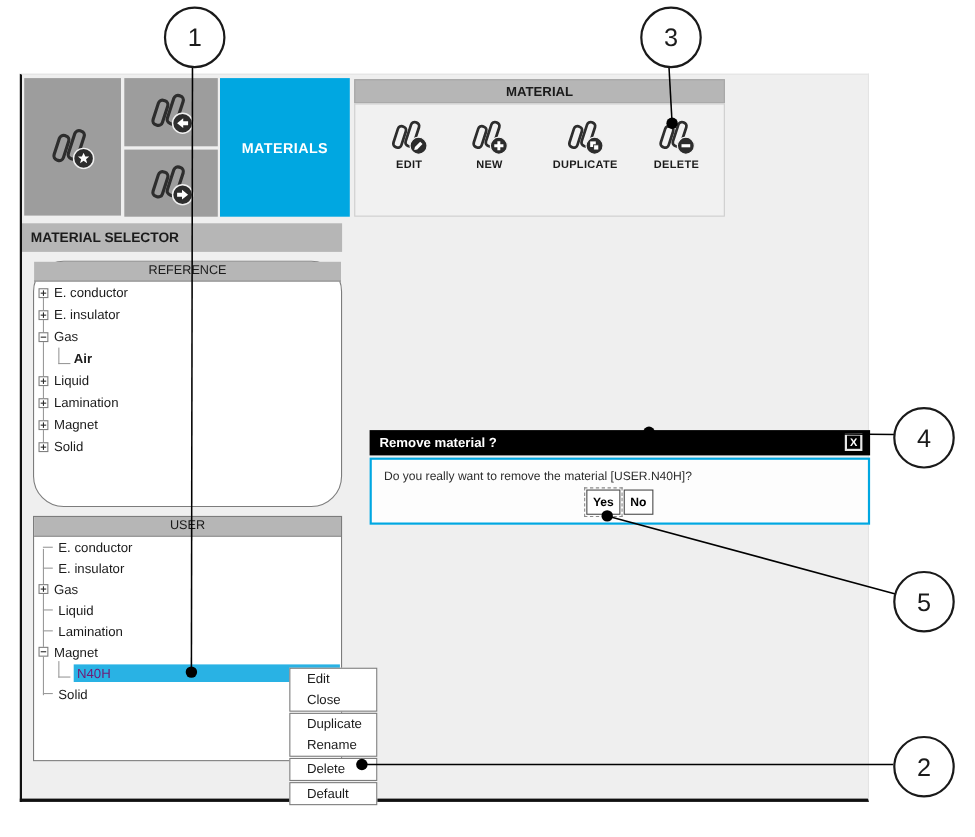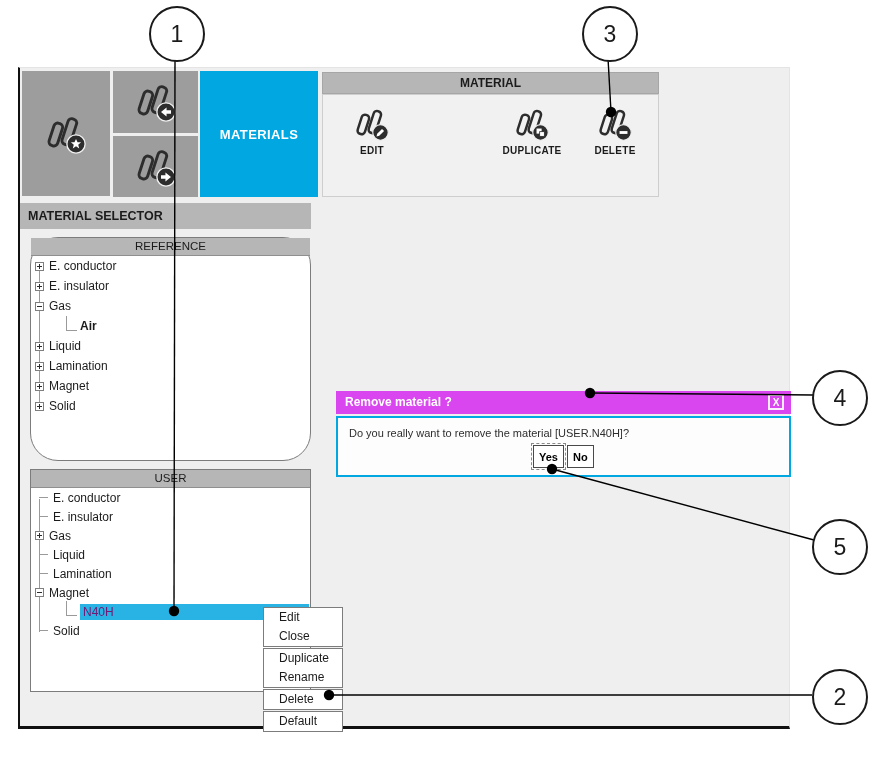--- a/index.html
+++ b/index.html
@@ -36,40 +36,40 @@
   .tree-panel{background:#fff;border:1px solid #7c7c7c;box-sizing:border-box;}
   #ref-panel{left:30px;top:237px;width:281px;height:224px;border-radius:28px;}
   #user-panel{left:30px;top:469px;width:281px;height:223px;}
   .tree-header{height:17px;background:#b6b6b6;border-bottom:1px solid #8f8f8f;
        text-align:center;font-size:11.5px;line-height:17px;}
   .tree-body{position:relative;padding-top:0;}
   .tree-vline{position:absolute;left:8px;width:0;border-left:1px solid #9a9a9a;}
   .tree-row{position:relative;display:flex;align-items:center;padding-left:4px;font-size:12px;}
   #ref-panel .tree-row{height:20px;}
   #user-panel .tree-row{height:19px;}
-  .tree-row.child{padding-left:22px;margin-left:13px;}
+  .tree-row.child{padding-left:22px;}
   .expand-box{position:relative;width:9px;height:9px;background:#fff;border:1px solid #7f7f7f;
        box-sizing:border-box;margin-right:5px;flex:none;cursor:pointer;}
   .expand-box .hbar{position:absolute;left:1px;top:3px;width:5px;height:1px;background:#2c2c2c;}
   .expand-box .vbar{position:absolute;left:3px;top:1px;width:1px;height:5px;background:#2c2c2c;}
   .tick{width:9px;border-top:1px solid #9a9a9a;margin:0 5px 0 4px;flex:none;}
   .l-conn{width:10px;height:14px;border-left:1px solid #9a9a9a;border-bottom:1px solid #9a9a9a;
        margin:-6px 3px 0 0;flex:none;}
   .tree-label{white-space:nowrap;cursor:pointer;}
   .tree-row.bold .tree-label{font-weight:bold;}
   .tree-row.selected .tree-label{flex:1;background:#29b2e4;color:#701a75;padding:1px 3px;margin-right:1px;}
 
   
   #context-menu{left:263px;top:607px;width:80px;z-index:45;}
   .menu-group{border:1px solid #7c7c7c;background:#fff;margin-bottom:1px;}
   .menu-item{height:19px;line-height:19px;padding-left:15px;font-size:12px;cursor:pointer;white-space:nowrap;}
 
   
   #dialog{left:336px;top:391px;width:455px;z-index:40;}
-  #dialog-titlebar{position:relative;height:23px;background:#d946ef;}
+  #dialog-titlebar{position:relative;height:23px;background:#000000;}
   #dialog-title{color:#fff;font-weight:bold;font-size:12px;line-height:23px;padding-left:9px;}
   #dialog-close{position:absolute;right:7px;top:3px;width:16px;height:16px;box-sizing:border-box;
        border:2px solid rgba(255,255,255,.9);color:#fff;font-weight:bold;font-size:10px;
        display:flex;align-items:center;justify-content:center;cursor:pointer;}
   #dialog-body{position:relative;margin-top:2px;height:61px;background:#fdfdfd;
        border:2px solid #00a7e1;box-sizing:border-box;padding-left:27px;}
   #dialog-message{position:absolute;left:11px;top:9px;font-size:11px;color:#2e2e2e;}
   .dlg-btn{position:absolute;top:27px;height:23px;box-sizing:border-box;background:#fff;
        border:1px solid #4a4a4a;font-weight:bold;font-size:11px;font-family:"Liberation Sans",sans-serif;
        padding:0 5px;cursor:pointer;}
@@ -134,20 +134,33 @@
             <g fill="none" stroke="#2d2d2d" stroke-width="2.6" stroke-linejoin="round">
               <rect x="7" y="8" width="8" height="21" rx="3.5" transform="rotate(18 11 18)"></rect>
               <rect x="19" y="4" width="8" height="24" rx="3.5" transform="rotate(18 23 16)"></rect>
             </g>
             <circle cx="29" cy="27" r="8.2" fill="#2d2d2d" stroke="#f0f0f0" stroke-width="1.2"></circle>
             <g transform="translate(29 27)">
               <path d="M-4.2 4.2 L-3.5 1.3 L1.6 -3.8 L3.8 -1.6 L-1.3 3.5 Z" fill="#fff"></path>
             </g>
           </svg></span>
       <span class="matbtn-label">EDIT</span>
+    </div>
+    <div class="matbtn" style="left:84px;">
+      <span class="mat-icon"><svg viewBox="0 0 40 36" width="100%" height="100%" xmlns="http://www.w3.org/2000/svg">
+            <g fill="none" stroke="#2d2d2d" stroke-width="2.6" stroke-linejoin="round">
+              <rect x="7" y="8" width="8" height="21" rx="3.5" transform="rotate(18 11 18)"></rect>
+              <rect x="19" y="4" width="8" height="24" rx="3.5" transform="rotate(18 23 16)"></rect>
+            </g>
+            <circle cx="29" cy="27" r="8.2" fill="#2d2d2d" stroke="#f0f0f0" stroke-width="1.2"></circle>
+            <g transform="translate(29 27)">
+              <path d="M-1.4 -4.4 H1.4 V-1.4 H4.4 V1.4 H1.4 V4.4 H-1.4 V1.4 H-4.4 V-1.4 H-1.4 Z" fill="#fff"></path>
+            </g>
+          </svg></span>
+      <span class="matbtn-label">NEW</span>
     </div>
     <div class="matbtn" style="left:171px;">
       <span class="mat-icon"><svg viewBox="0 0 40 36" width="100%" height="100%" xmlns="http://www.w3.org/2000/svg">
             <g fill="none" stroke="#2d2d2d" stroke-width="2.6" stroke-linejoin="round">
               <rect x="7" y="8" width="8" height="21" rx="3.5" transform="rotate(18 11 18)"></rect>
               <rect x="19" y="4" width="8" height="24" rx="3.5" transform="rotate(18 23 16)"></rect>
             </g>
             <circle cx="29" cy="27" r="8.2" fill="#2d2d2d" stroke="#f0f0f0" stroke-width="1.2"></circle>
             <g transform="translate(29 27)">
               <rect x="-4.2" y="-4.2" width="5.4" height="5.4" fill="#fff"></rect>

